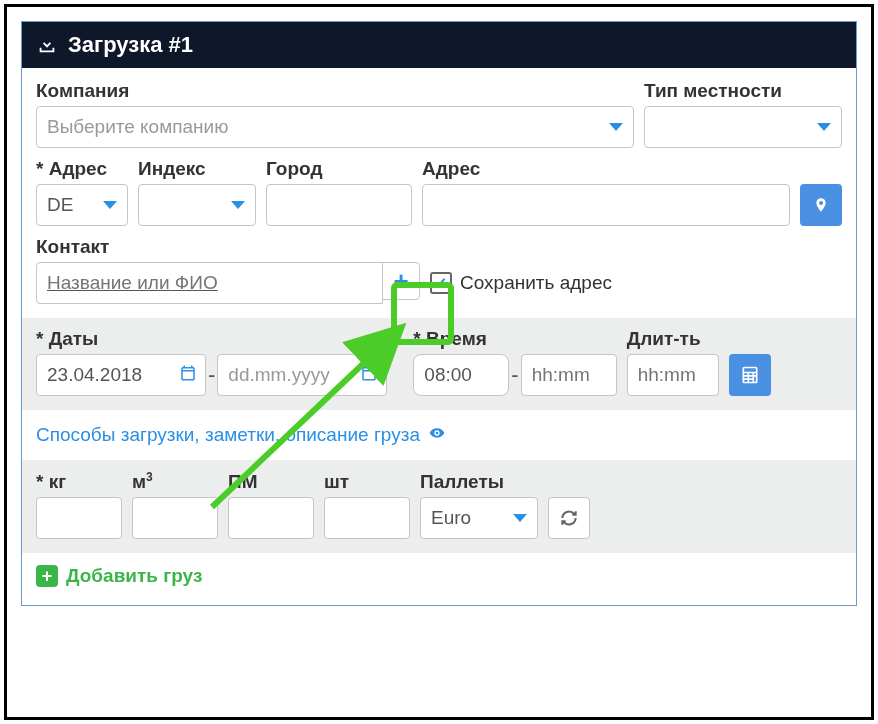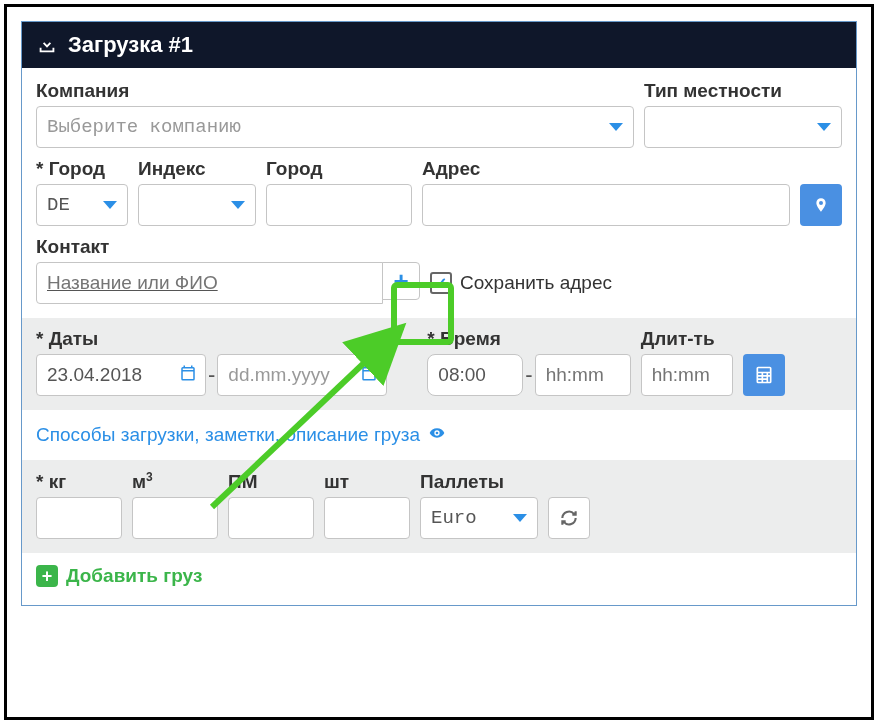--- a/index.html
+++ b/index.html
@@ -53,21 +53,20 @@
     font-size: 19px;
     color: #555;
     background: #fff;
   }
   .select {
     display: flex;
     align-items: center;
     justify-content: space-between;
     gap: 14px;
     cursor: pointer;
-    font-family: Liberation Mono, monospace;
   }
   .placeholder { color: #999; }
   .caret {
     width: 0; height: 0;
     border-left: 7px solid transparent;
     border-right: 7px solid transparent;
     border-top: 8px solid #2b8fe6;
   }
   .btn-sq {
     width: 42px; height: 42px;
@@ -205,21 +204,21 @@
         <div class="label">Тип местности</div>
         <div class="select">
           <span></span>
           <span class="caret"></span>
         </div>
       </div>
     </div>
 
     <div class="row">
       <div class="field" style="width:92px">
-        <div class="label">* Город</div>
+        <div class="label">* Адрес</div>
         <div class="select">
           <span>DE</span>
           <span class="caret"></span>
         </div>
       </div>
       <div class="field" style="width:118px">
         <div class="label">Индекс</div>
         <div class="select">
           <span></span>
           <span class="caret"></span>
@@ -275,21 +274,21 @@
             <div class="input date-input" style="width:170px">
               <span class="placeholder">dd.mm.yyyy</span>
               <span class="cal-icon">
                 <svg width="18" height="18" viewBox="0 0 24 24" fill="#2b8fe6">
                       <path d="M19 4h-1V2h-2v2H8V2H6v2H5a2 2 0 00-2 2v14a2 2 0 002 2h14a2 2 0 002-2V6a2 2 0 00-2-2zm0 16H5V10h14v10zm0-12H5V6h14v2z"></path>
                     </svg>
               </span>
             </div>
           </div>
         </div>
-        <div class="field" style="margin-left:30px">
+        <div class="field" style="margin-left:16px">
           <div class="label">* Время</div>
           <div style="display:flex;align-items:center">
             <input class="input" style="width: 96px; border-radius: 8px;" value="08:00">
             <div class="dash">-</div>
             <input class="input placeholder" style="width: 96px;" placeholder="hh:mm">
           </div>
         </div>
         <div class="field">
           <div class="label">Длит-ть</div>
           <input class="input placeholder" style="width: 92px;" placeholder="hh:mm">

